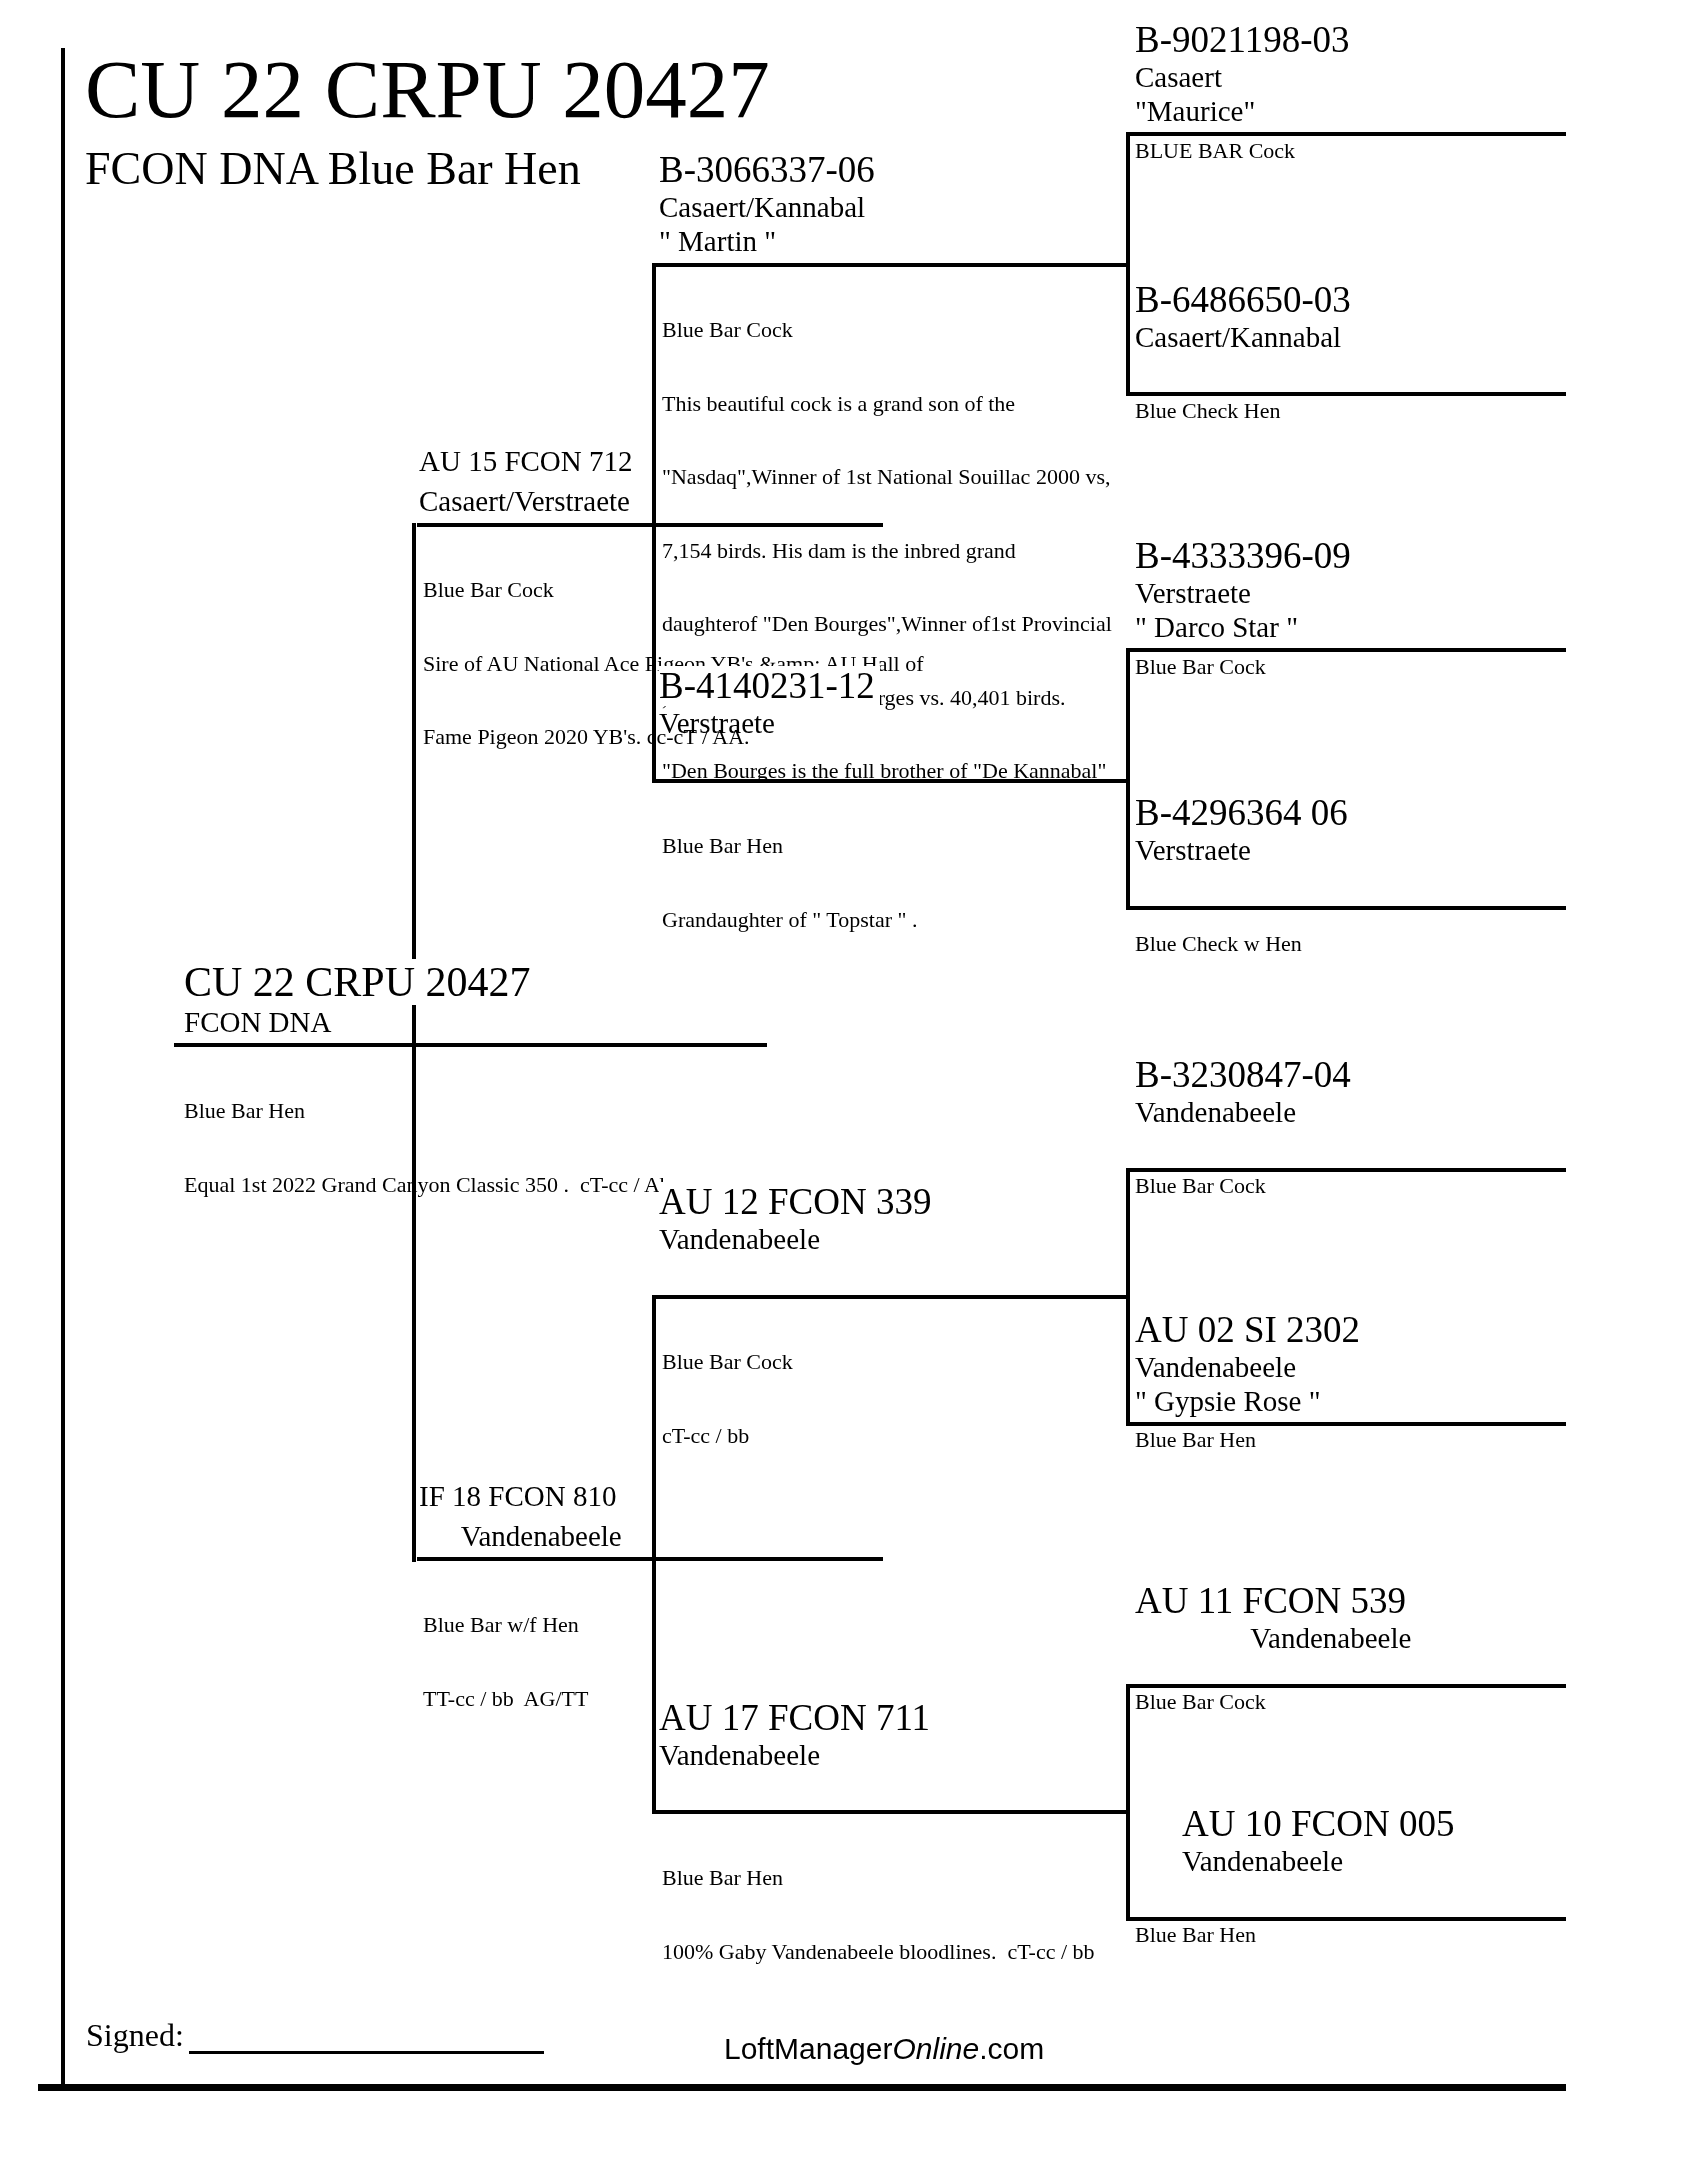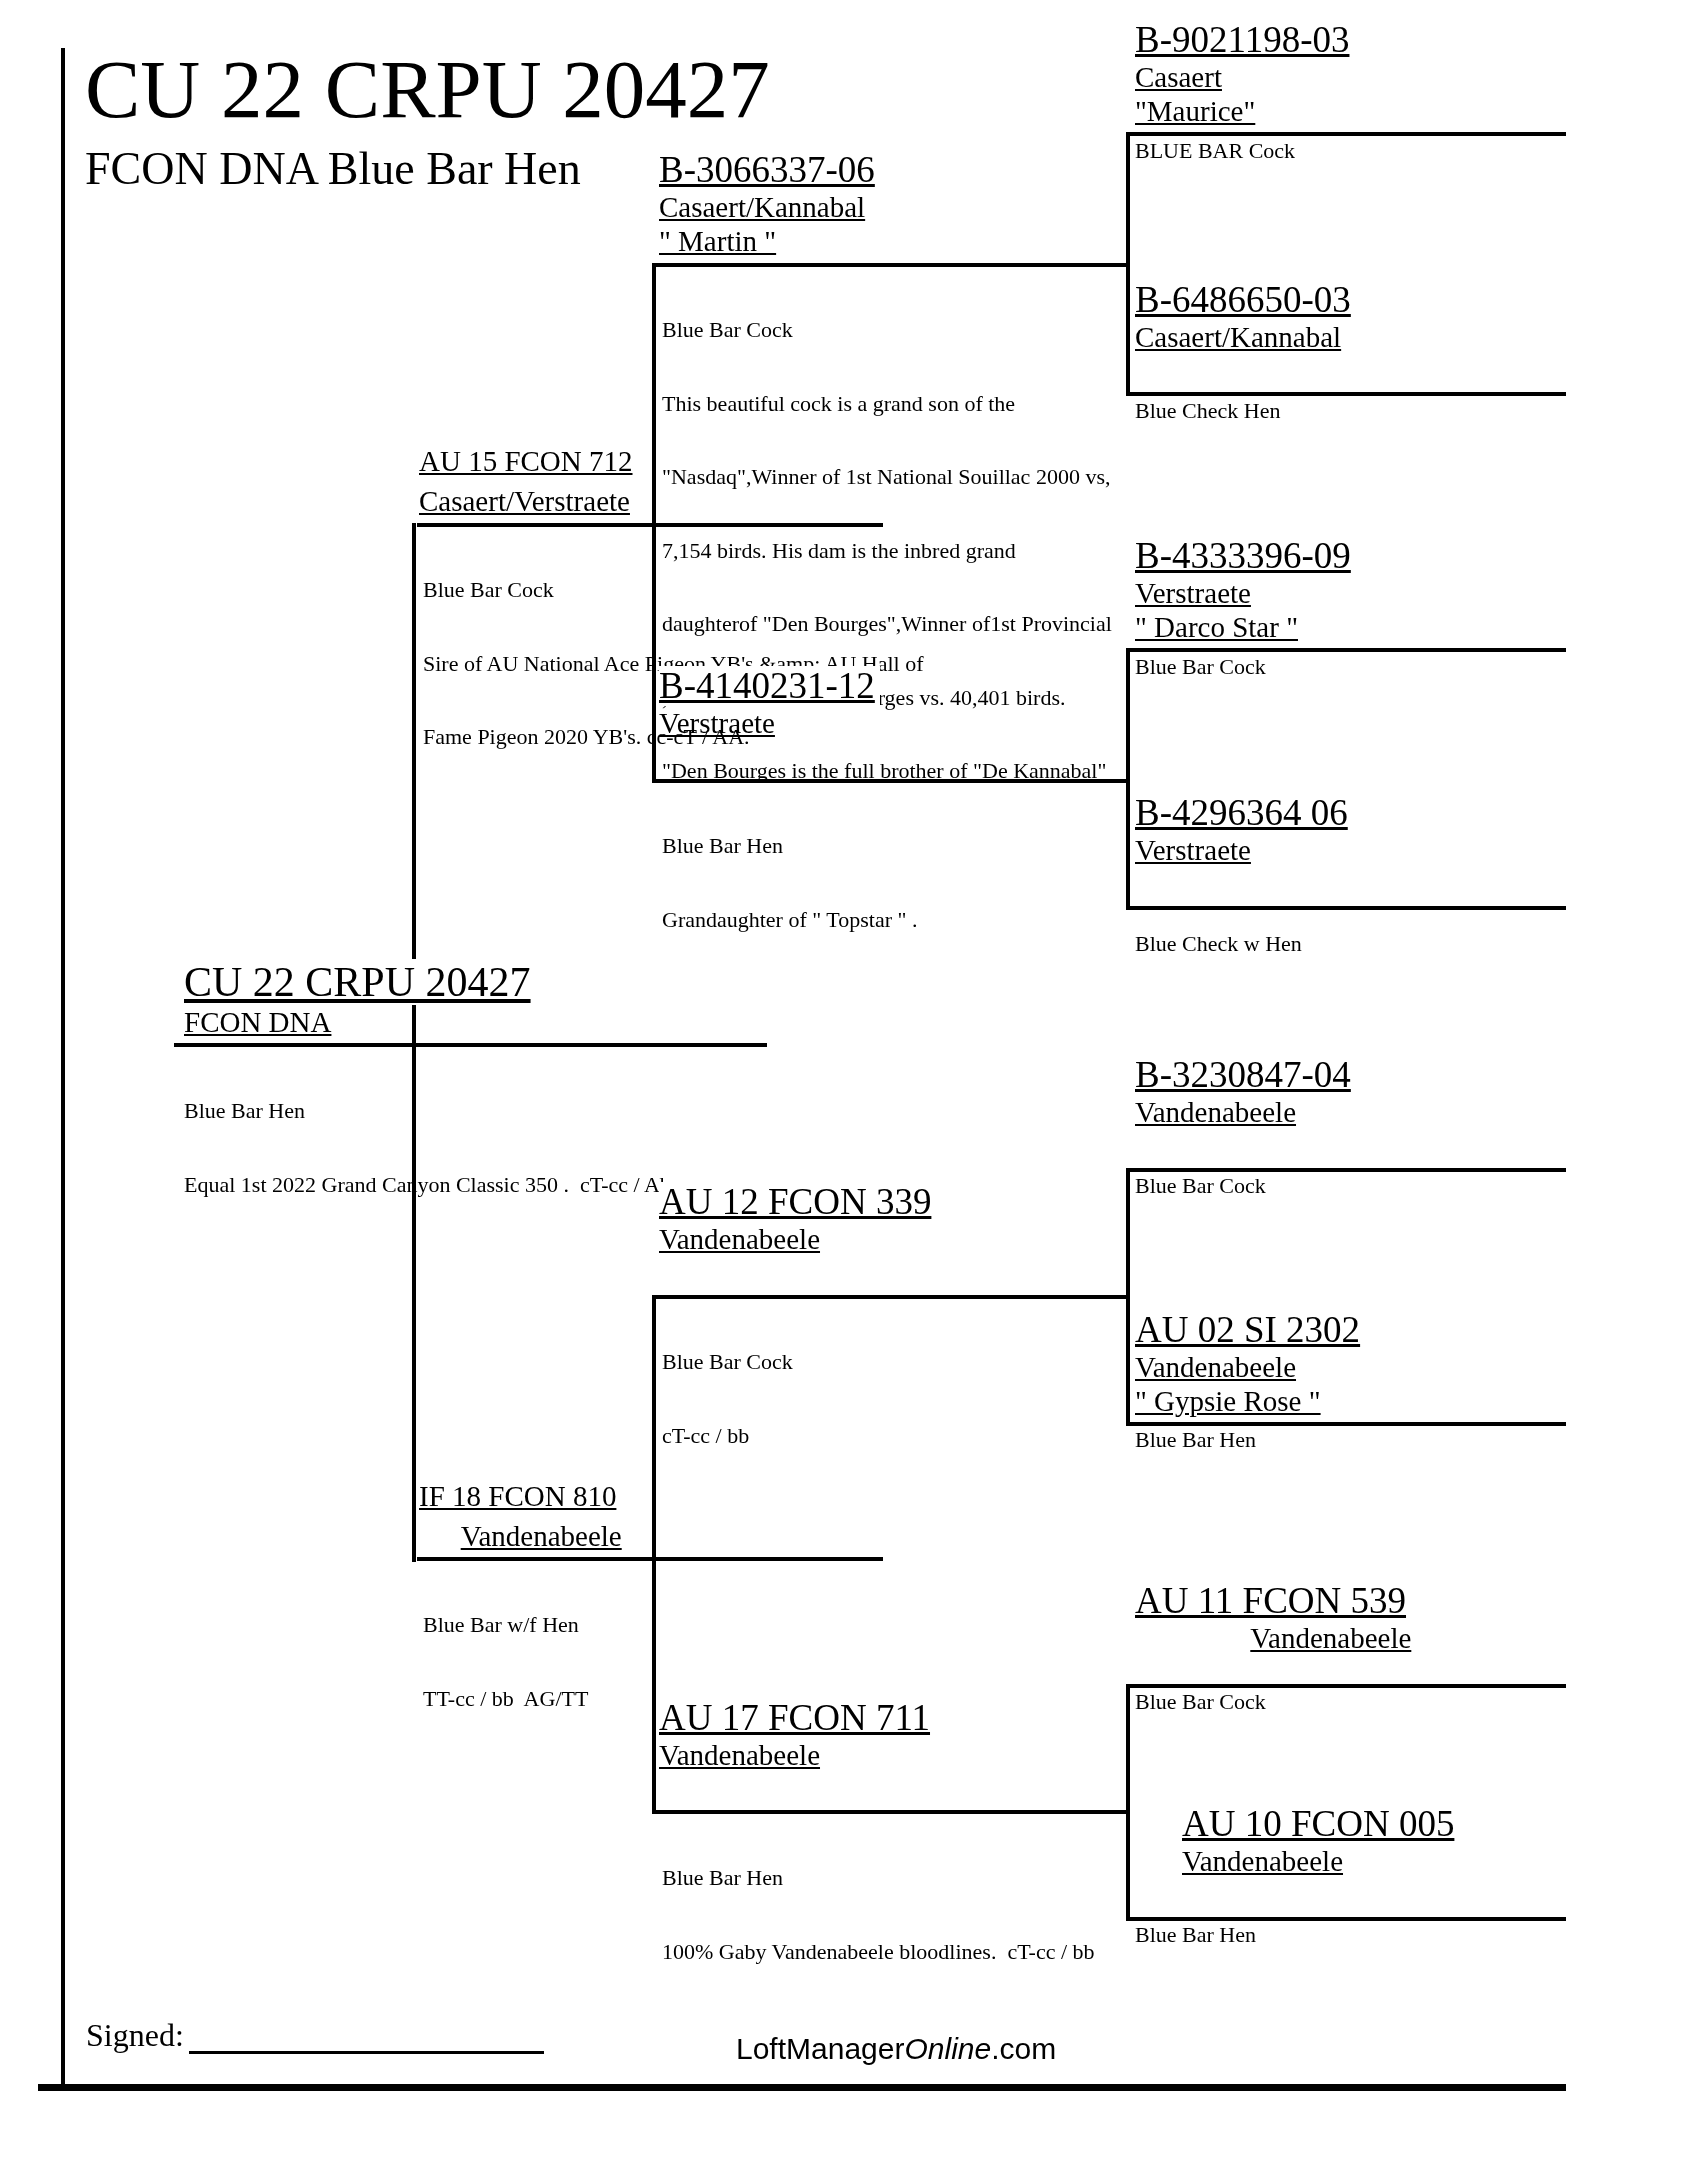--- a/index.html
+++ b/index.html
@@ -1,33 +1,33 @@
 <!DOCTYPE html>
 <html style="font-size:10.6px"><head>
 <meta charset="utf-8">
 <style>
   html,body{margin:0;padding:0;background:#ffffff;}
   .page{position:relative;width:1566px;height:2183px;background:#ffffff;color:#000;
         font-family:"Liberation Serif","DejaVu Serif",serif;overflow:hidden;}
   .hl{position:absolute;height:4px;background:#000;z-index:1;}
   .vl{position:absolute;width:4px;background:#000;z-index:1;}
-  .bird{position:absolute;z-index:2;padding-bottom:4px;text-decoration:underline;}
+  .bird{position:absolute;z-index:2;padding-bottom:4px;}
   .bid{font-size:37px;line-height:40px;white-space:pre;background:#fff;padding-right:5.3px;}
   .bstrain{font-size:29px;line-height:34px;min-height:34px;white-space:pre;}
   .bname{font-size:29px;line-height:34px;min-height:34px;white-space:pre;}
   .g2 .bid{font-size:29px;line-height:45px;}
   .subject .bid{font-size:42px;line-height:46px;}
   .desc{position:absolute;z-index:2;font-size:22px;line-height:24.5px;white-space:pre;}
   .hdr{position:absolute;left:85px;top:46px;z-index:2;}
   .hdr-title{font-size:83px;line-height:87px;white-space:pre;}
   .hdr-sub{font-size:46px;line-height:53px;margin-top:9.3px;white-space:pre;}
   .signed{position:absolute;left:86px;top:2017px;font-size:32px;z-index:2;white-space:pre;}
   .sigline{position:absolute;left:189px;top:2051px;width:355px;height:2.6px;background:#000;z-index:2;}
   .logo{position:absolute;left:724px;top:2032px;z-index:2;
-        font-family:"Liberation Sans","DejaVu Sans",sans-serif;font-size:30px;white-space:pre;margin-left:12px;}
+        font-family:"Liberation Sans","DejaVu Sans",sans-serif;font-size:30px;white-space:pre;}
   .logo .it{font-style:italic;}
 </style>
 </head>
 <body>
 
 <div class="page">
 
   <div class="vl" style="left:61px;top:48px;height:2042px;"></div>
   <div class="hl" style="left:38px;top:2084px;width:1610px;height:6.6px;"></div>
 

